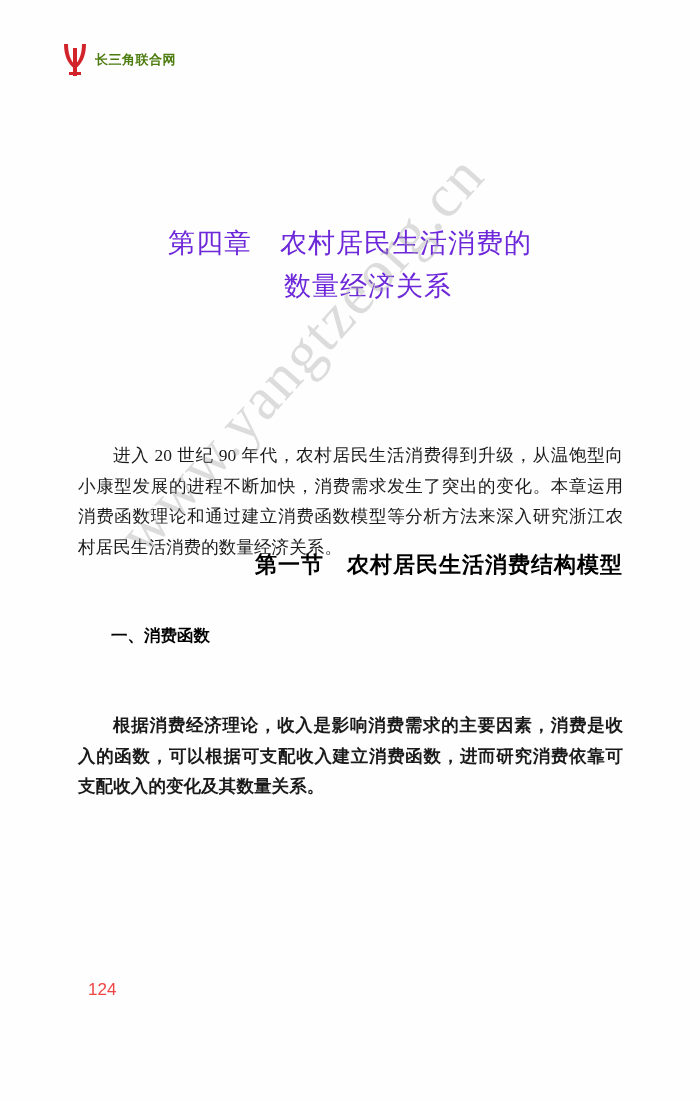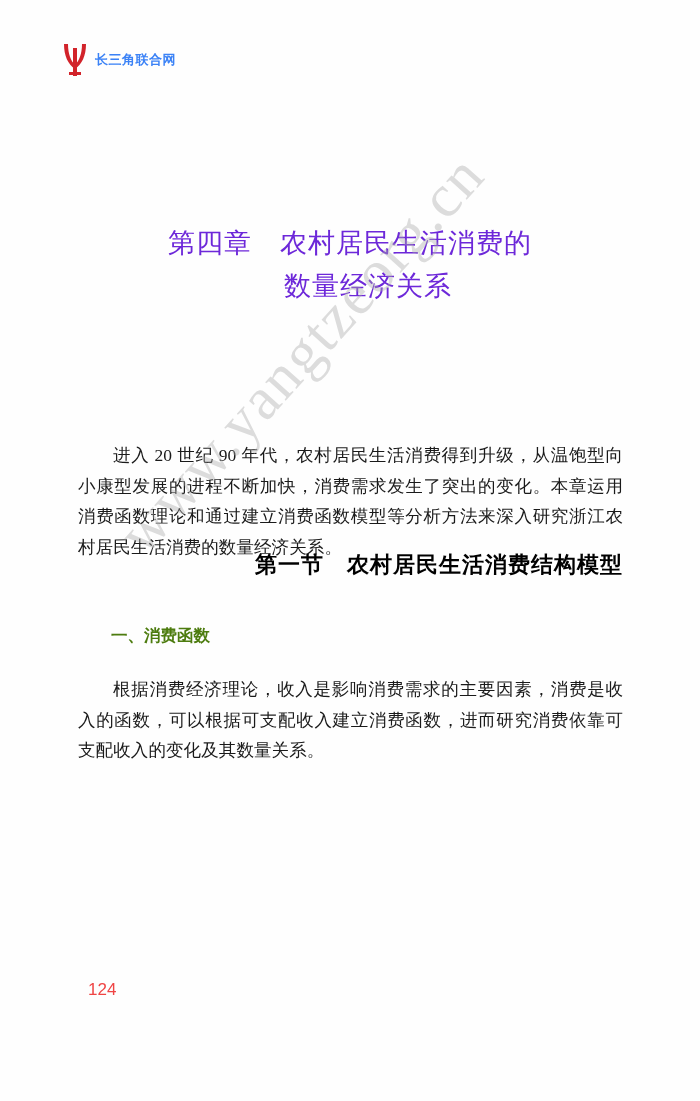--- a/index.html
+++ b/index.html
@@ -58,21 +58,21 @@
   .logo-mark {
     width: 26px;
     height: 36px;
     margin-right: 7px;
     position: relative;
   }
   .logo-text {
     font-family: "Liberation Sans", "DejaVu Sans", sans-serif;
     font-size: 13px;
     font-weight: bold;
-    color: #3b82f6;
+    color: #4d7c0f;
     letter-spacing: 0.5px;
   }
 
   h1.chapter-title {
     margin: 0;
     padding: 0;
     font-family: "Liberation Sans", "DejaVu Sans", sans-serif;
     font-weight: normal;
     font-size: 27px;
     line-height: 43px;
@@ -130,35 +130,36 @@
     top: 548px;
     width: 545px;
   }
 
   h3.subsection-title {
     margin: 0;
     font-family: "Liberation Sans", "DejaVu Sans", sans-serif;
     font-weight: bold;
     font-size: 16.5px;
     line-height: 26px;
-    color: #4d7c0f;
+    color: #000000;
     text-indent: 2em;
   }
   .subsection-block {
     position: absolute;
     left: 78px;
     top: 622px;
     width: 545px;
   }
 
   .body-block-2 {
     position: absolute;
     left: 78px;
-    top: 630px;
-    width: 545px;
+    top: 666px;
+    width: 545px;
+    font-weight: bold;
   }
   .body-block-2 .para + .para { margin-top: 0; }
 
   .page-number {
     position: absolute;
     left: 88px;
     top: 980px;
     font-family: "Liberation Sans", "DejaVu Sans", sans-serif;
     font-size: 17px;
     color: #ef4444;

